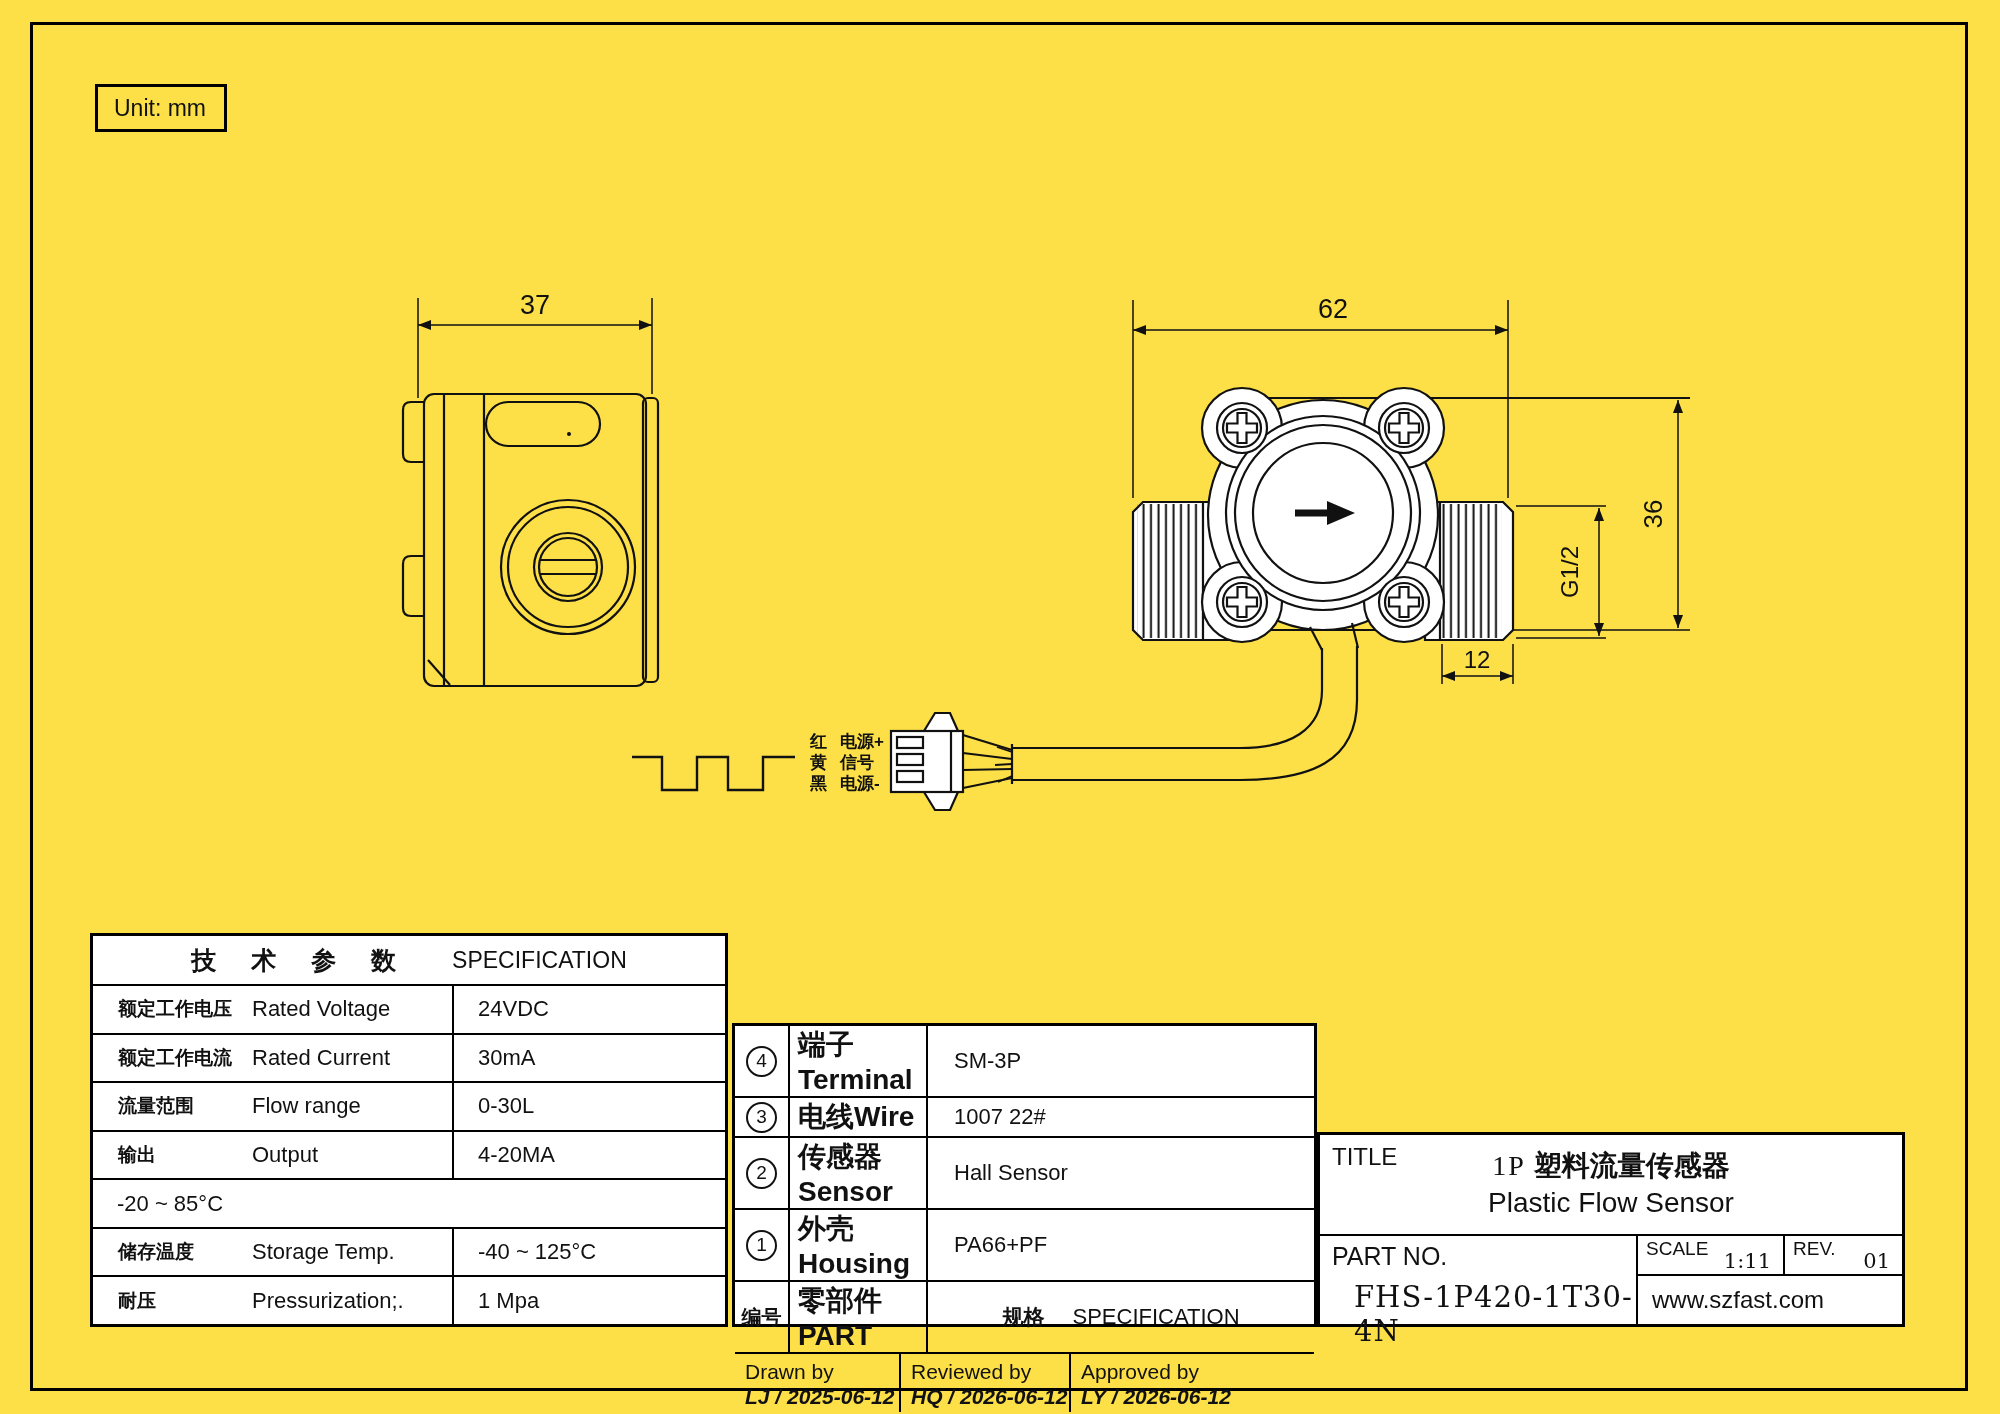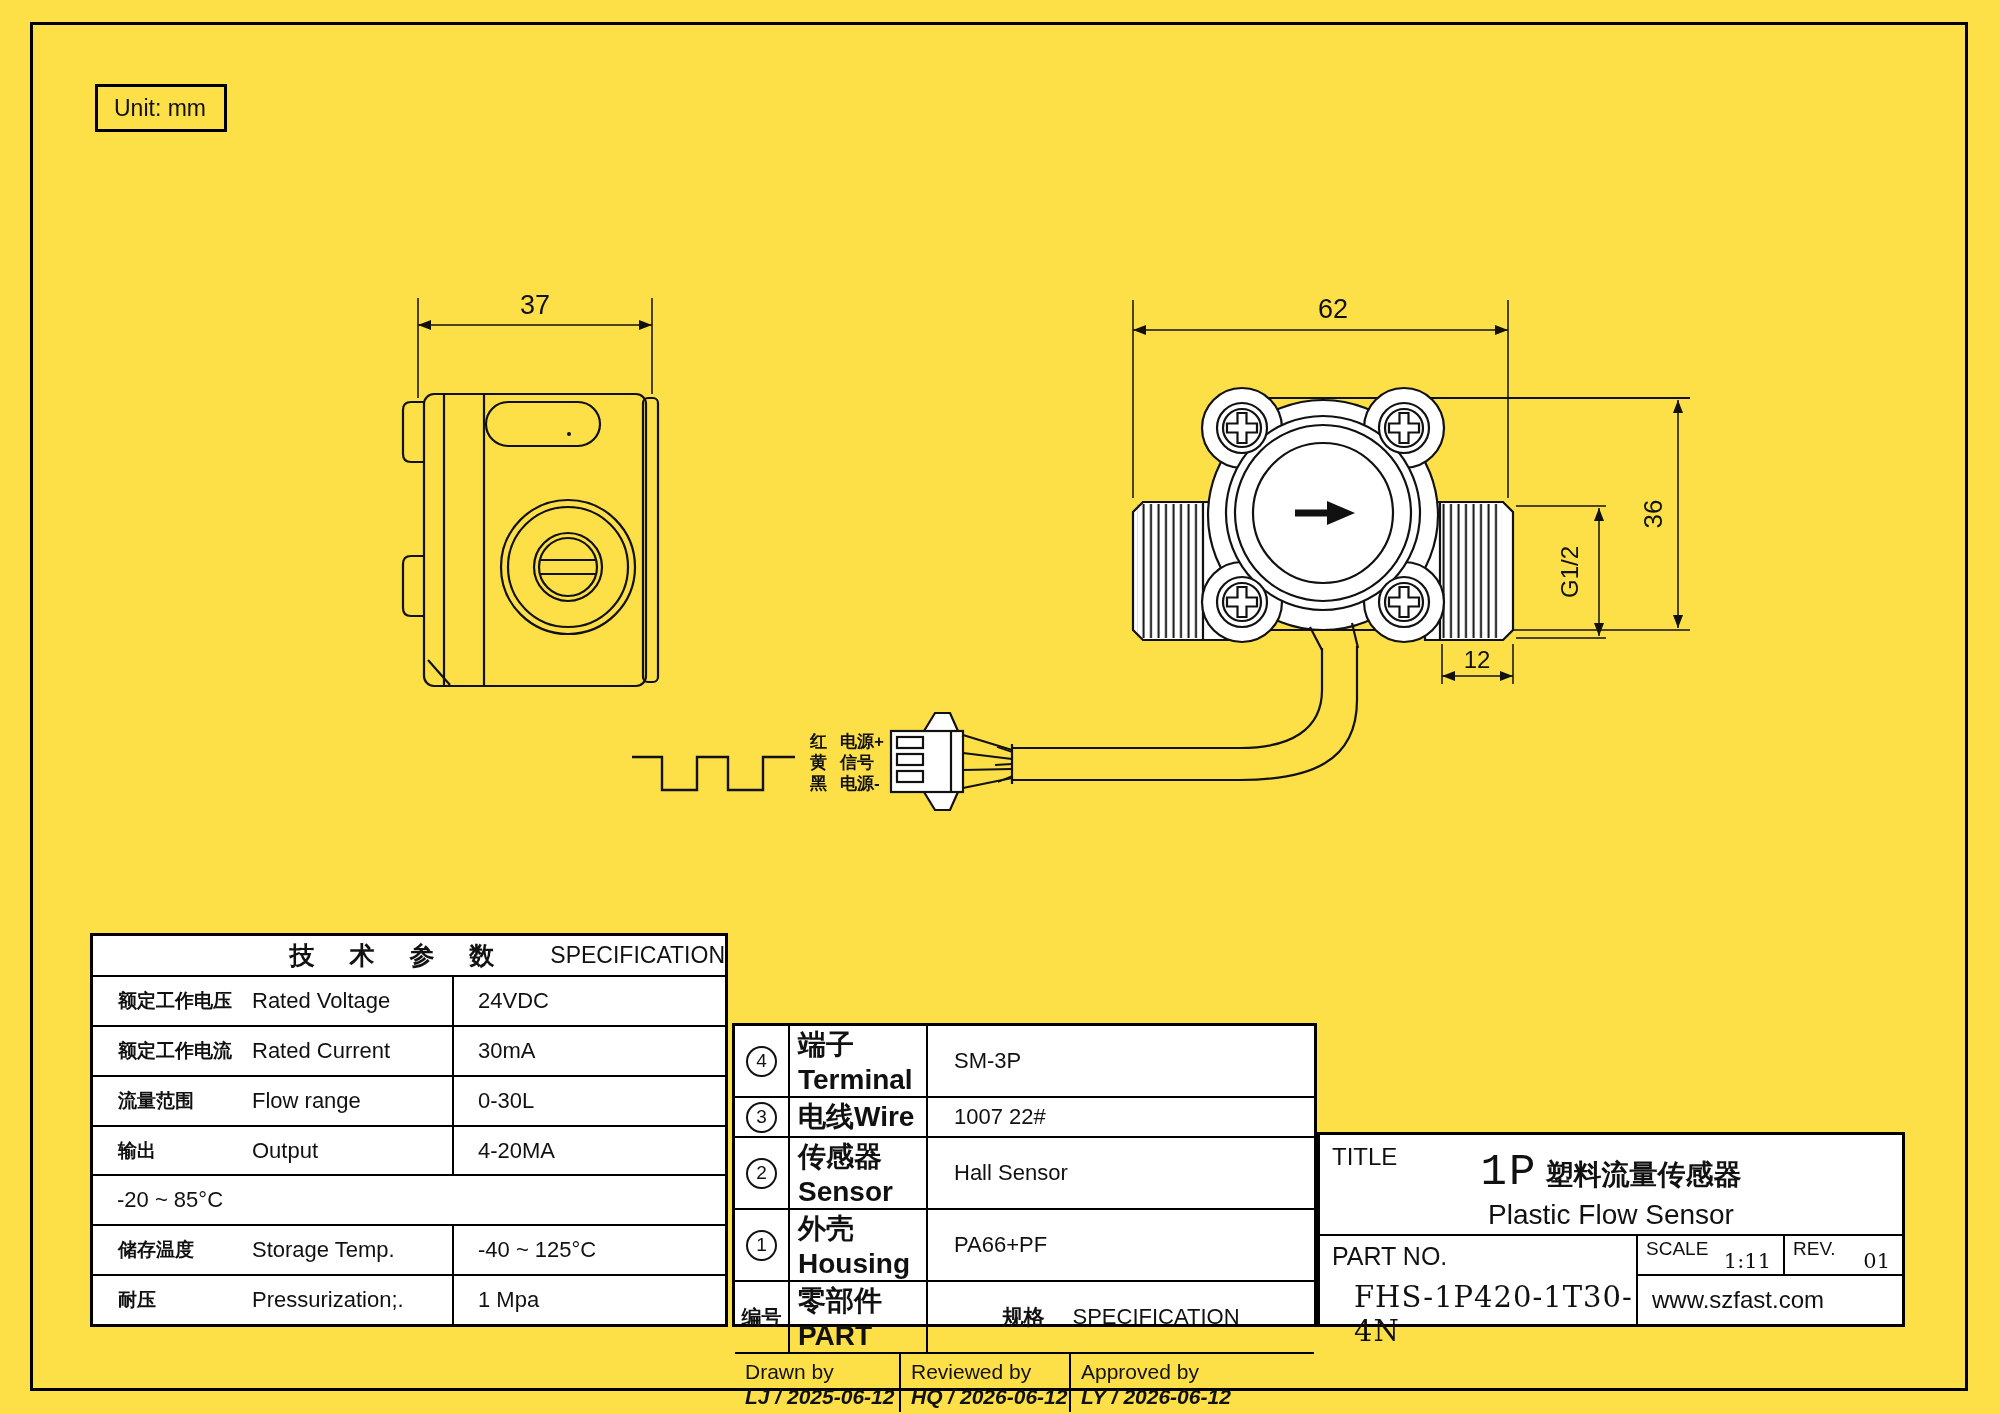--- a/index.html
+++ b/index.html
@@ -8,21 +8,21 @@
   .frame{position:absolute;left:30px;top:22px;width:1938px;height:1369px;
          border:3px solid #000;box-sizing:border-box;}
   .unitbox{position:absolute;left:95px;top:84px;width:132px;height:48px;border:3px solid #000;
            box-sizing:border-box;display:flex;align-items:center;padding-left:16px;font-size:23px;}
   svg.art{position:absolute;left:0;top:0;width:2000px;height:1414px;}
   svg text{font-family:"Liberation Sans","DejaVu Sans",sans-serif;fill:#111;stroke:none;}
 
   
   .st{position:absolute;left:90px;top:933px;width:638px;height:394px;border:3px solid #000;
       box-sizing:border-box;display:flex;flex-direction:column;background:#fff;}
-  .st-header{height:39px;display:flex;align-items:center;justify-content:flex-end;gap:42px;}
+  .st-header{height:48px;display:flex;align-items:center;justify-content:center;gap:42px;}
   .st-title-cn{font-size:25px;font-weight:bold;letter-spacing:14px;}
   .st-title-en{font-size:23px;}
   .st-row{flex:1;display:flex;border-top:2px solid #000;}
   .st-label{width:361px;border-right:2px solid #000;display:flex;align-items:center;
             padding-left:25px;box-sizing:border-box;}
   .st-cn{width:134px;font-size:19px;font-weight:bold;flex:none;}
   .st-en{font-size:22px;}
   .st-value{flex:1;display:flex;align-items:center;padding-left:24px;font-size:22px;}
 
   
@@ -42,21 +42,21 @@
   .ap-cell:last-child{border-right:none;}
   .ap-label{font-size:21px;}
   .ap-value{font-size:21px;font-style:italic;font-weight:600;}
 
   
   .tb{position:absolute;left:1317px;top:1132px;width:588px;height:195px;border:3px solid #000;
       box-sizing:border-box;display:flex;flex-direction:column;background:#fff;}
   .tb-title-row{height:101px;border-bottom:2px solid #000;position:relative;box-sizing:border-box;}
   .tb-title-label{position:absolute;left:12px;top:8px;font-size:24px;}
   .tb-title-content{position:absolute;left:0;right:0;top:12px;text-align:center;}
-  .tb-code{font-family:Liberation Mono, monospace;font-size:44px;letter-spacing:2px;}
+  .tb-code{font-family:Liberation Serif, serif;font-size:28px;letter-spacing:2px;}
   .tb-cnname{font-size:28px;font-weight:bold;margin-left:8px;}
   .tb-enname{font-size:28px;margin-top:2px;}
   .tb-bottom{flex:1;display:flex;}
   .tb-partno{width:318px;border-right:2px solid #000;position:relative;box-sizing:border-box;}
   .tb-partno-label{position:absolute;left:12px;top:6px;font-size:25px;}
   .tb-partno-value{position:absolute;left:34px;top:44px;font-size:29px;letter-spacing:1px;
                    font-family:"DejaVu Serif","Liberation Serif",serif;}
   .tb-right{flex:1;display:flex;flex-direction:column;}
   .tb-scalerow{height:40px;border-bottom:2px solid #000;display:flex;box-sizing:border-box;}
   .tb-scale{width:147px;border-right:2px solid #000;position:relative;box-sizing:border-box;}

